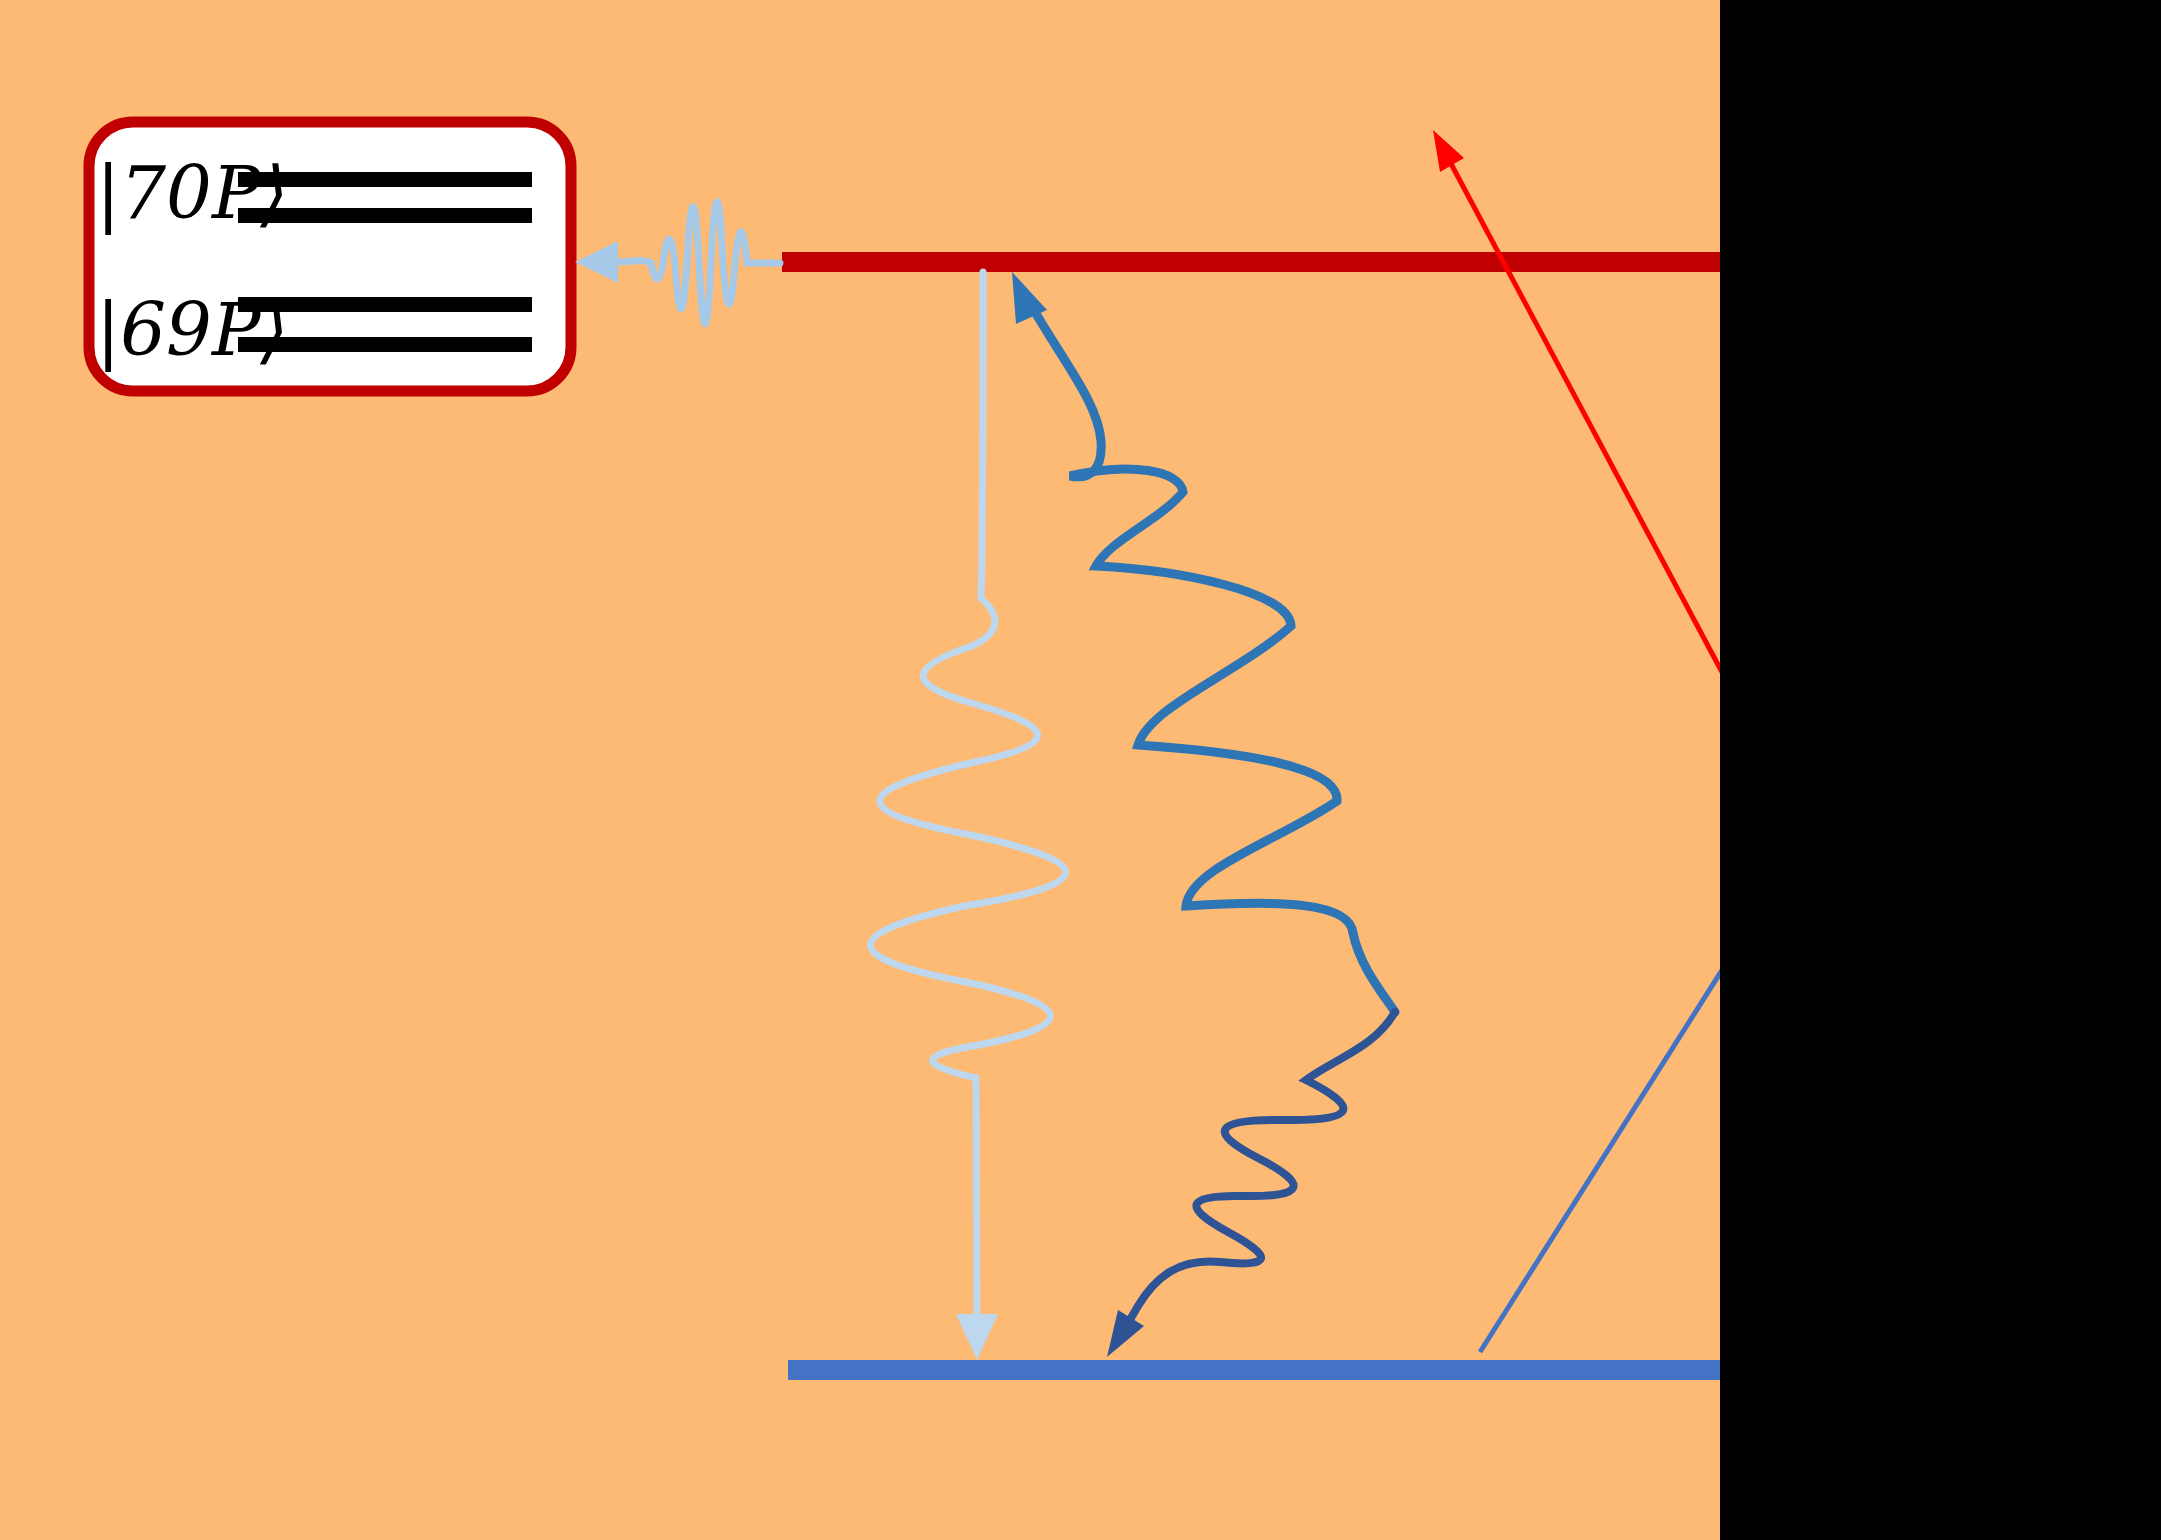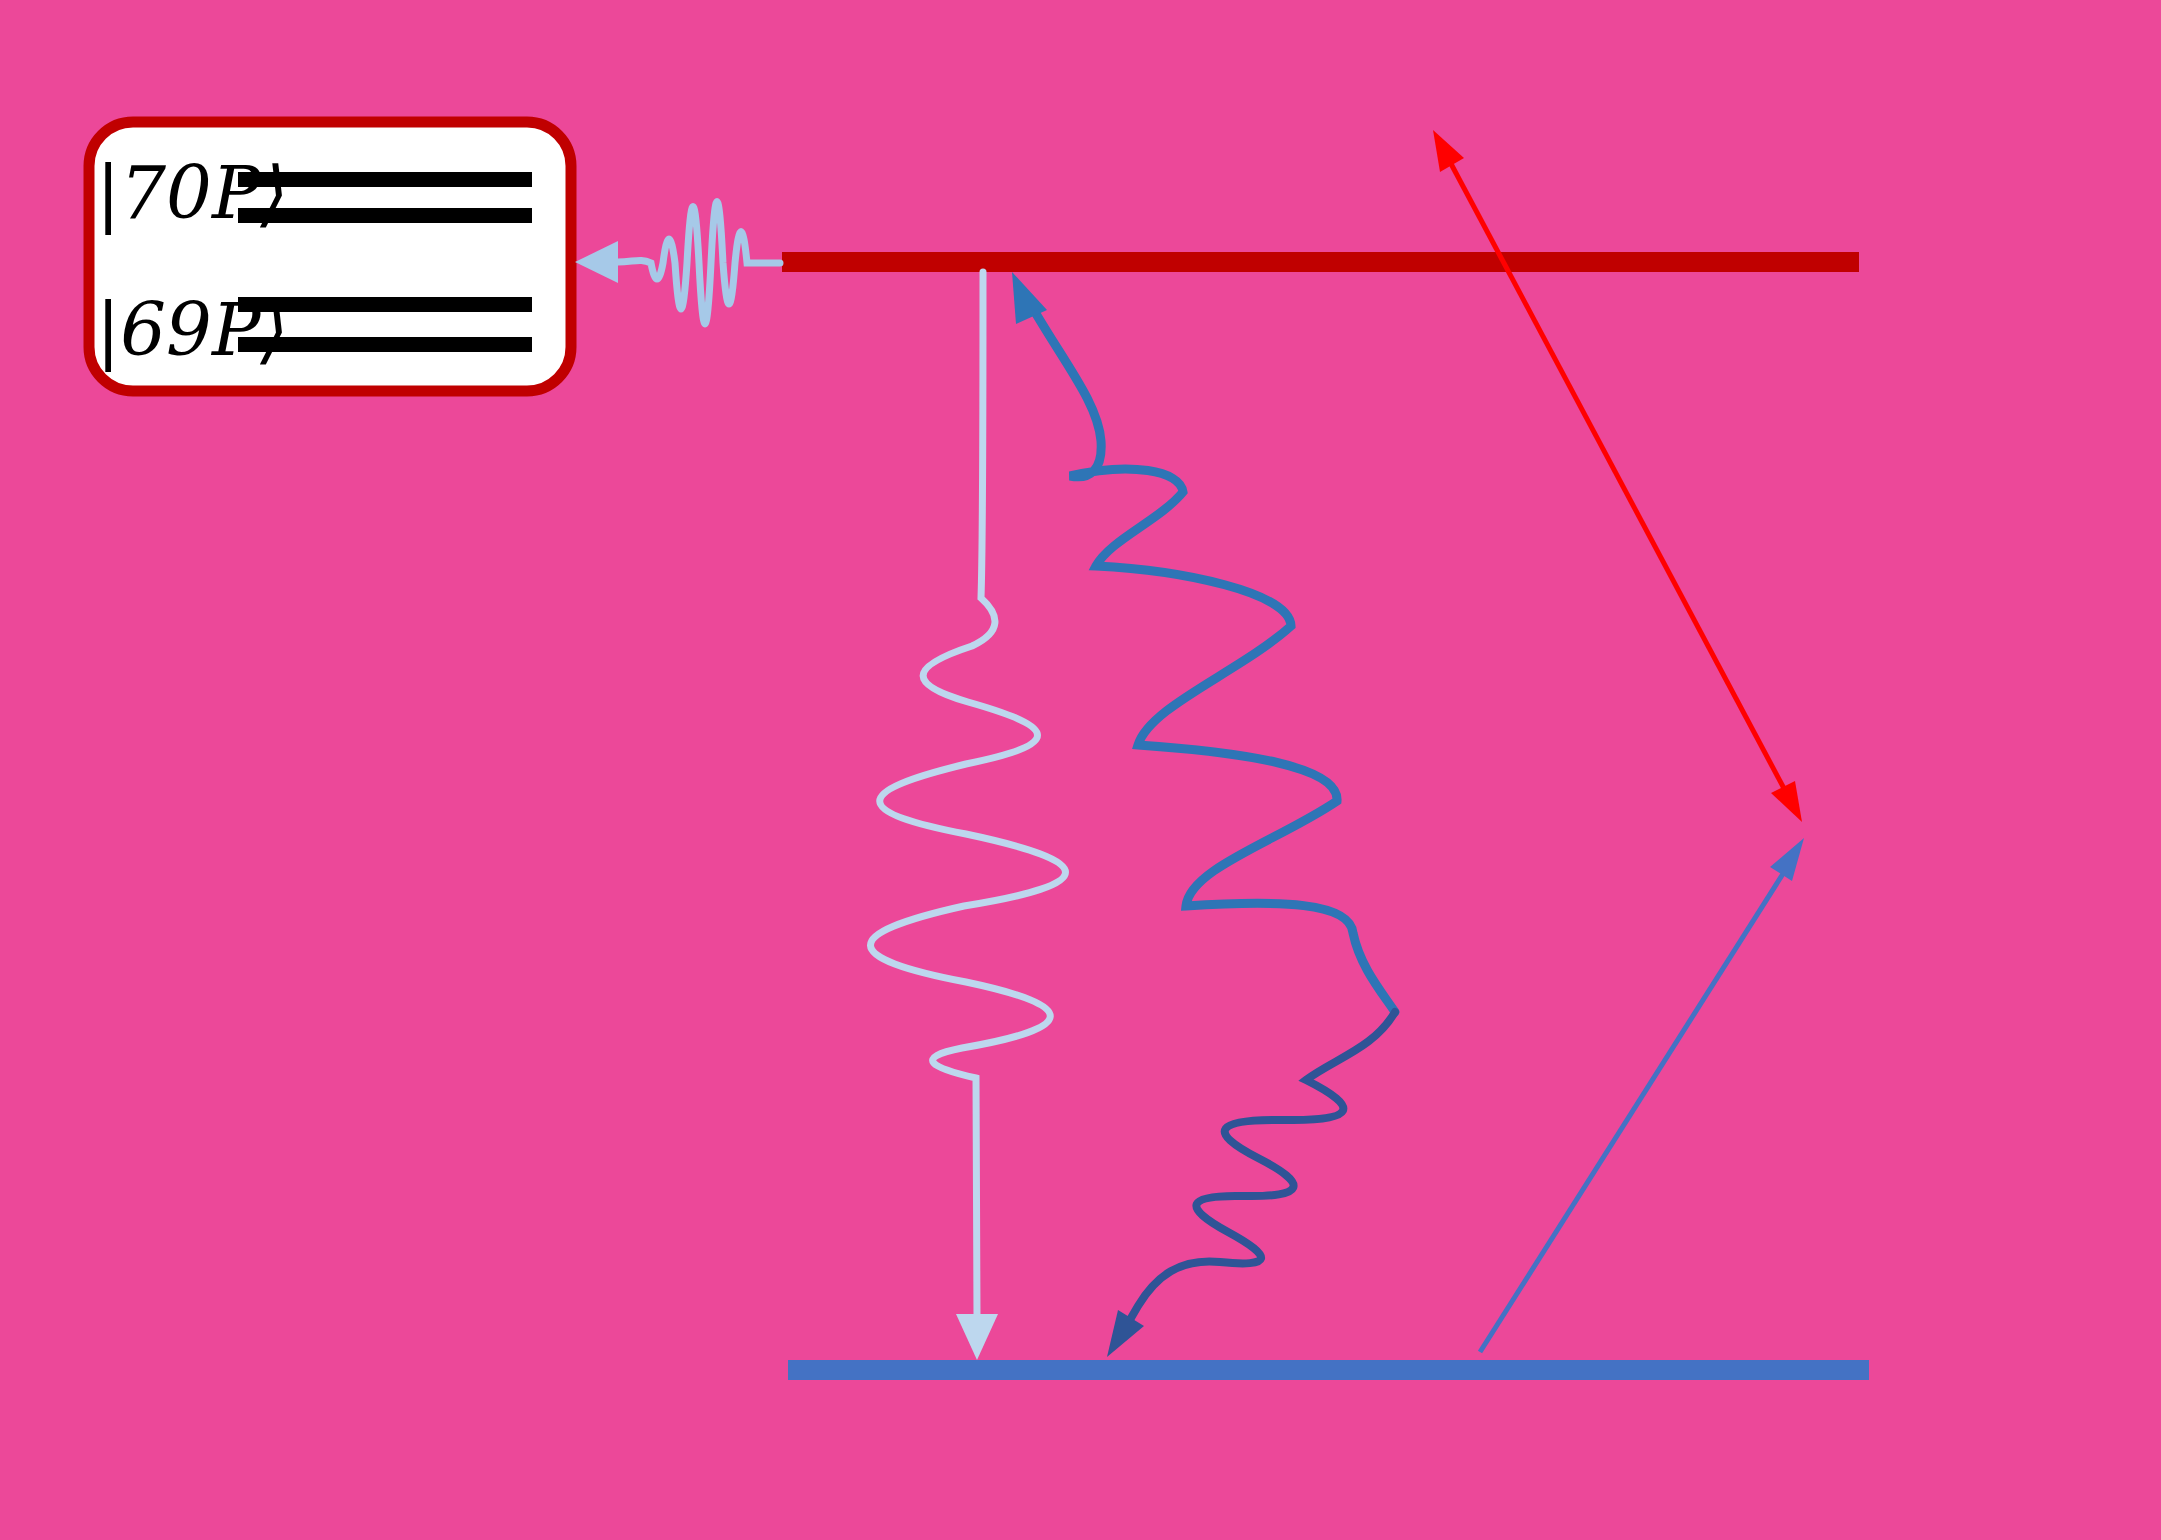--- a/index.html
+++ b/index.html
@@ -1,19 +1,19 @@
 <!DOCTYPE html>
 <html><head>
 <meta charset="utf-8">
 <style>
   html,body{margin:0;padding:0;background:#000;}
   .canvas{
     position:relative;
-    width:2161px;height:1540px;
-    background:#ec4899;
+    width:1720px;height:1540px;
+    background:#fdba74;
     overflow:hidden;
     font-family:"DejaVu Serif","DejaVu Sans",serif;
   }
   svg{position:absolute;left:0;top:0;}
   .ket{
     font-family:"DejaVu Serif","DejaVu Sans",serif;
     font-style:italic;
     font-size:72px;
   }
 </style>

